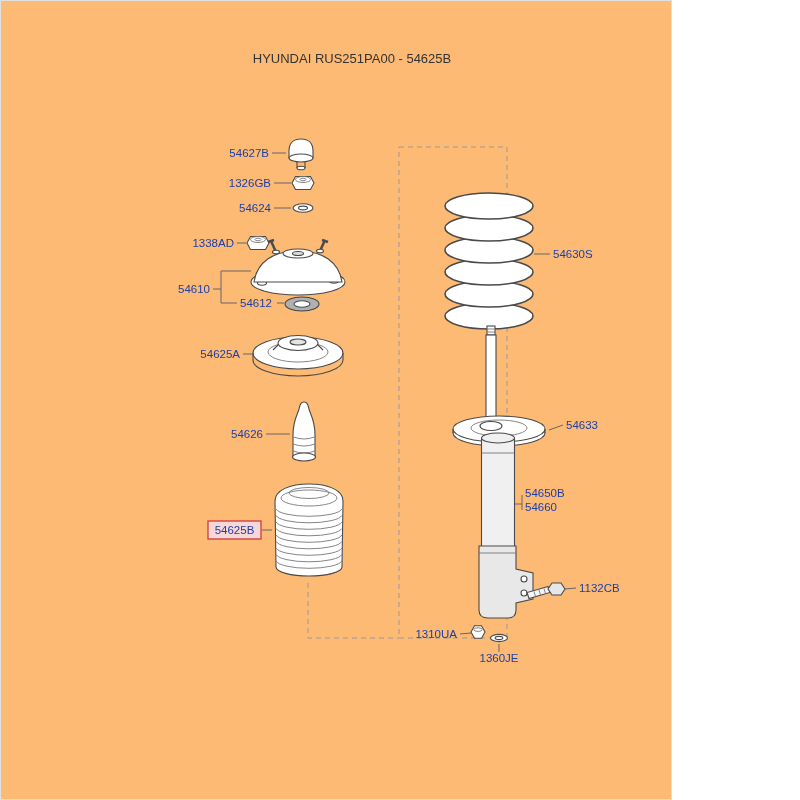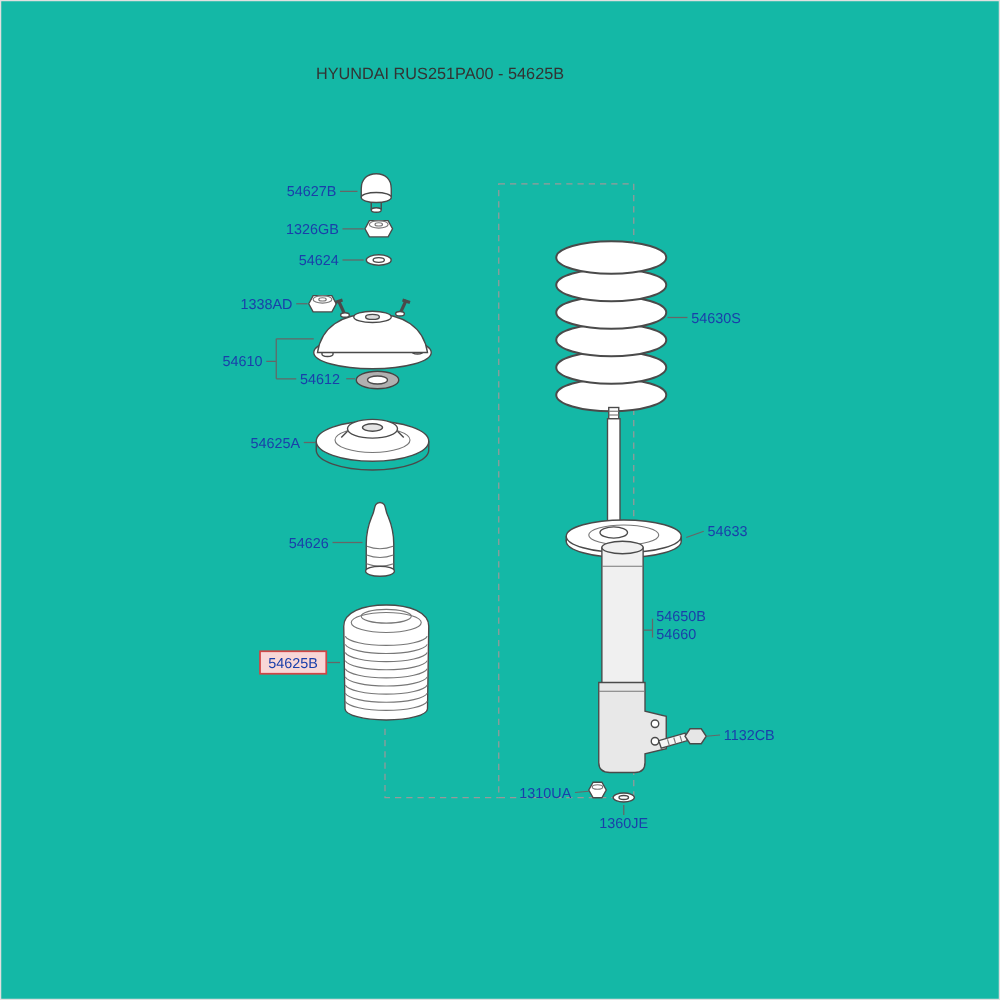--- a/index.html
+++ b/index.html
@@ -1,17 +1,17 @@
 <!DOCTYPE html>
 <html><head>
 <meta charset="utf-8">
 <style>
   html,body{margin:0;padding:0;background:#fff;}
   .stage{
-    width:800px;height:800px;background:#14b8a6;position:relative;
+    width:672px;height:800px;background:#fdba74;position:relative;
     box-sizing:border-box;border:1px solid #e0e0e0;overflow:hidden;
     font-family:"Liberation Sans","DejaVu Sans",sans-serif;
   }
   svg{display:block;}
   svg text{font-family:"Liberation Sans","DejaVu Sans",sans-serif;}
   .title{font-size:13px;fill:#333333;}
   .lbl{font-size:11.5px;fill:#1a3faa;}
   .ld{stroke:#666666;stroke-width:1;fill:none;}
   .dash{stroke:#999999;stroke-width:1;fill:none;stroke-dasharray:5 4;}
   .pt{stroke:#4a4a4a;stroke-width:1.1;fill:#ffffff;}

